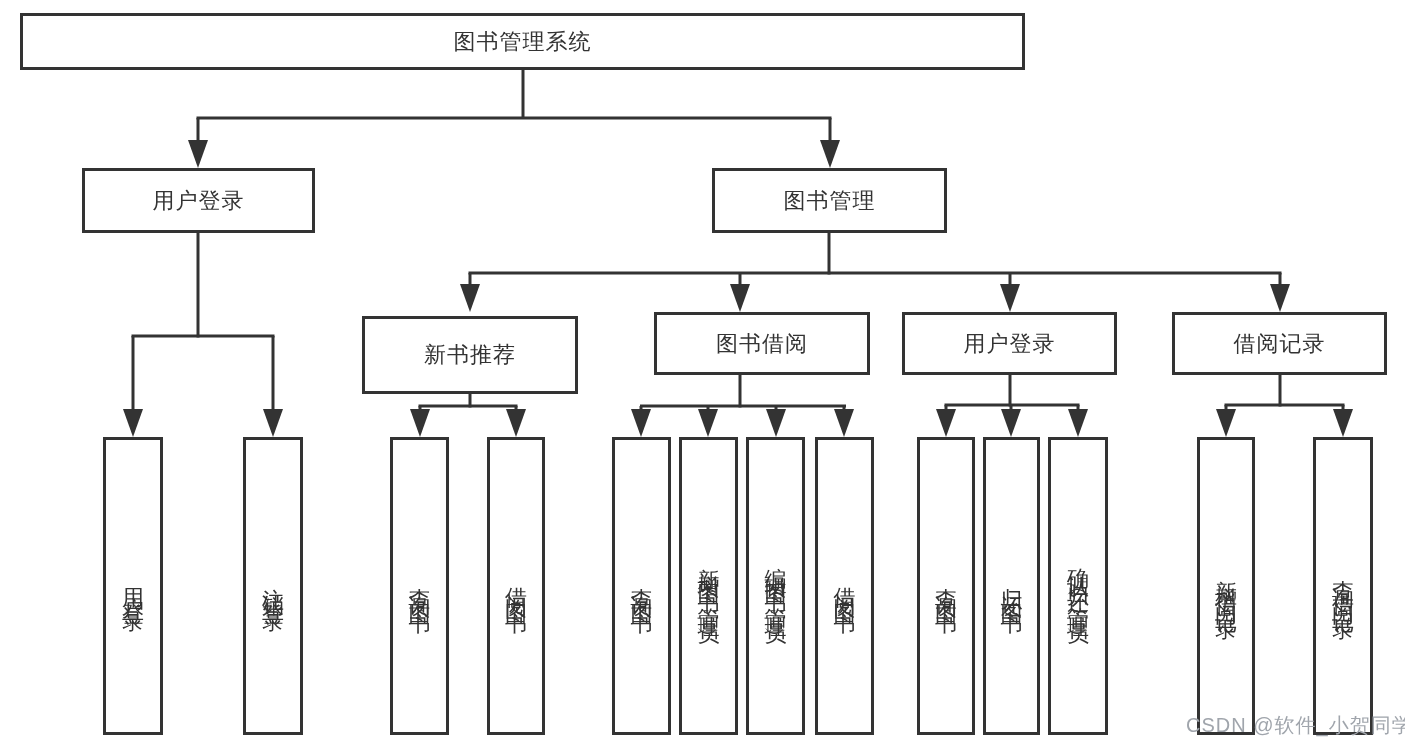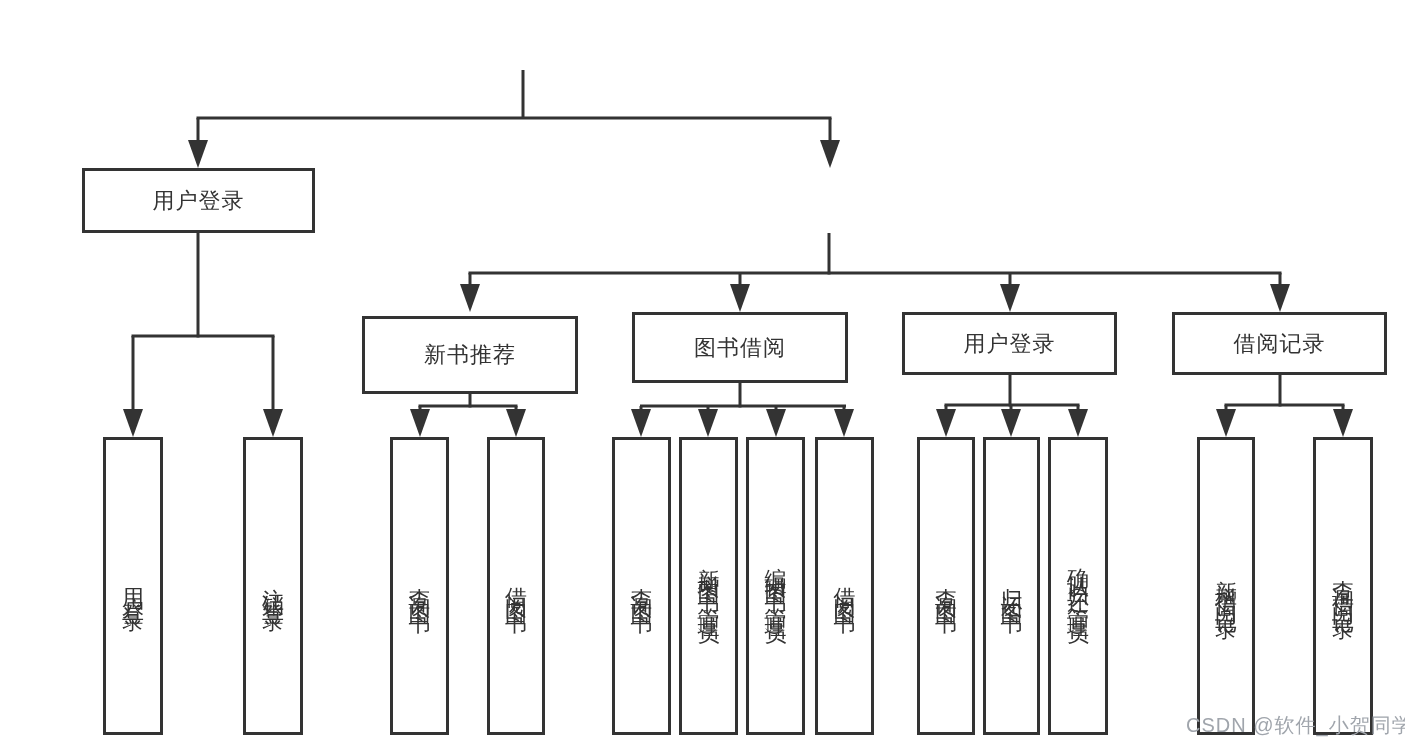--- a/index.html
+++ b/index.html
@@ -117,29 +117,35 @@
 
       <polygon points="936,409 956,409 946,437"></polygon>
       <polygon points="1001,409 1021,409 1011,437"></polygon>
       <polygon points="1068,409 1088,409 1078,437"></polygon>
 
       <polygon points="1216,409 1236,409 1226,437"></polygon>
       <polygon points="1333,409 1353,409 1343,437"></polygon>
     </g>
   </svg>
 
+  <div class="box" style="left:20px; top:13px; width:1005px; height:57px;">
+    <span class="title-label">图书管理系统</span>
+  </div>
 
   <div class="box" style="left:82px; top:168px; width:233px; height:65px;">
     <span class="h-label">用户登录</span>
+  </div>
+  <div class="box" style="left:712px; top:168px; width:235px; height:65px;">
+    <span class="h-label">图书管理</span>
   </div>
 
   <div class="box" style="left:362px; top:316px; width:216px; height:78px;">
     <span class="h-label">新书推荐</span>
   </div>
-  <div class="box" style="left:632px; top:312px; width:216px; height:71px;">
+  <div class="box" style="left:654px; top:312px; width:216px; height:63px;">
     <span class="h-label">图书借阅</span>
   </div>
   <div class="box" style="left:902px; top:312px; width:215px; height:63px;">
     <span class="h-label">用户登录</span>
   </div>
   <div class="box" style="left:1172px; top:312px; width:215px; height:63px;">
     <span class="h-label">借阅记录</span>
   </div>
 
   <div class="box" style="left:103px; top:437px; width:60px; height:298px;">

